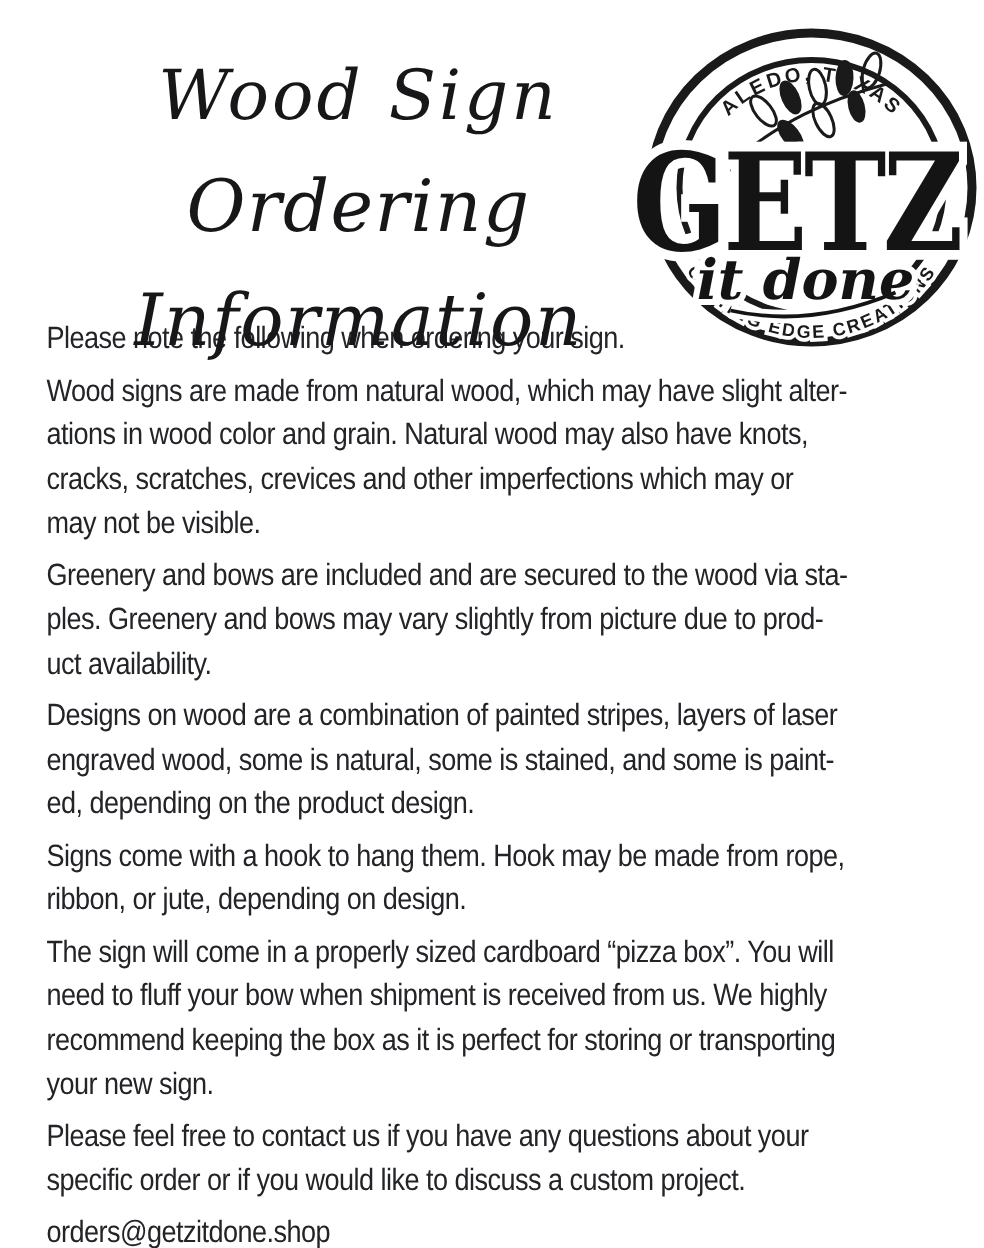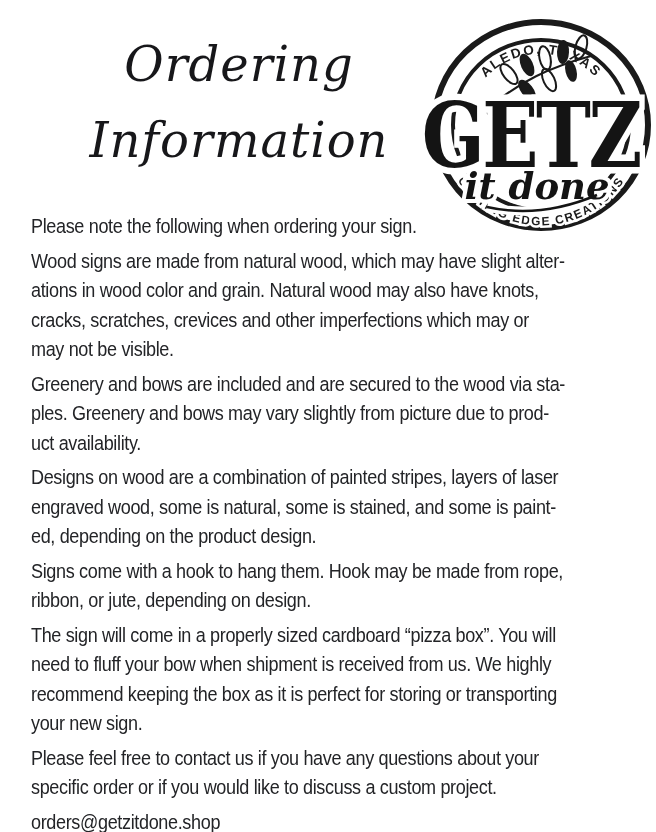--- a/index.html
+++ b/index.html
@@ -50,20 +50,21 @@
     margin: 0 0 5px 0;
     color: #232427;
   }
   .email { margin-bottom: 0; }
 </style>
 </head>
 <body>
 
 <div class="header">
   <div class="title">
+    <div class="title-line1">Wood Sign</div>
     <div class="title-line2">Ordering Information</div>
   </div>
 
   <svg class="badge" width="230" height="228" viewBox="0 0 230 228">
 
     <ellipse cx="116" cy="115" rx="107" ry="103" fill="none" stroke="#1a1a1a" stroke-width="6"></ellipse>
     <ellipse cx="116" cy="115" rx="88" ry="85" fill="none" stroke="#1a1a1a" stroke-width="4"></ellipse>
 
     <path id="arcBottom" d="M 20 142 A 99 97 0 0 0 212 142" fill="none"></path>
     <text font-family="Liberation Sans, sans-serif" font-weight="bold" font-size="12" letter-spacing="1.5" fill="#1a1a1a" stroke="#ffffff" stroke-width="5" paint-order="stroke">

